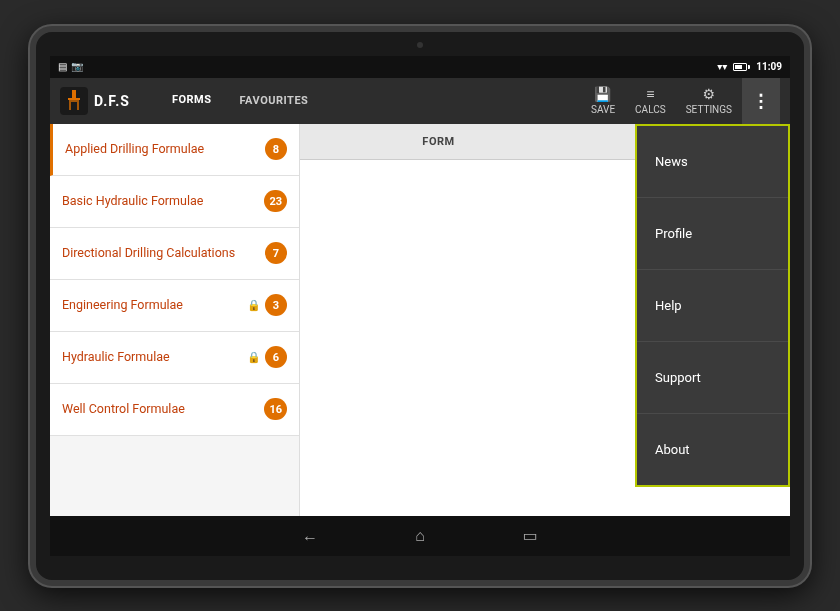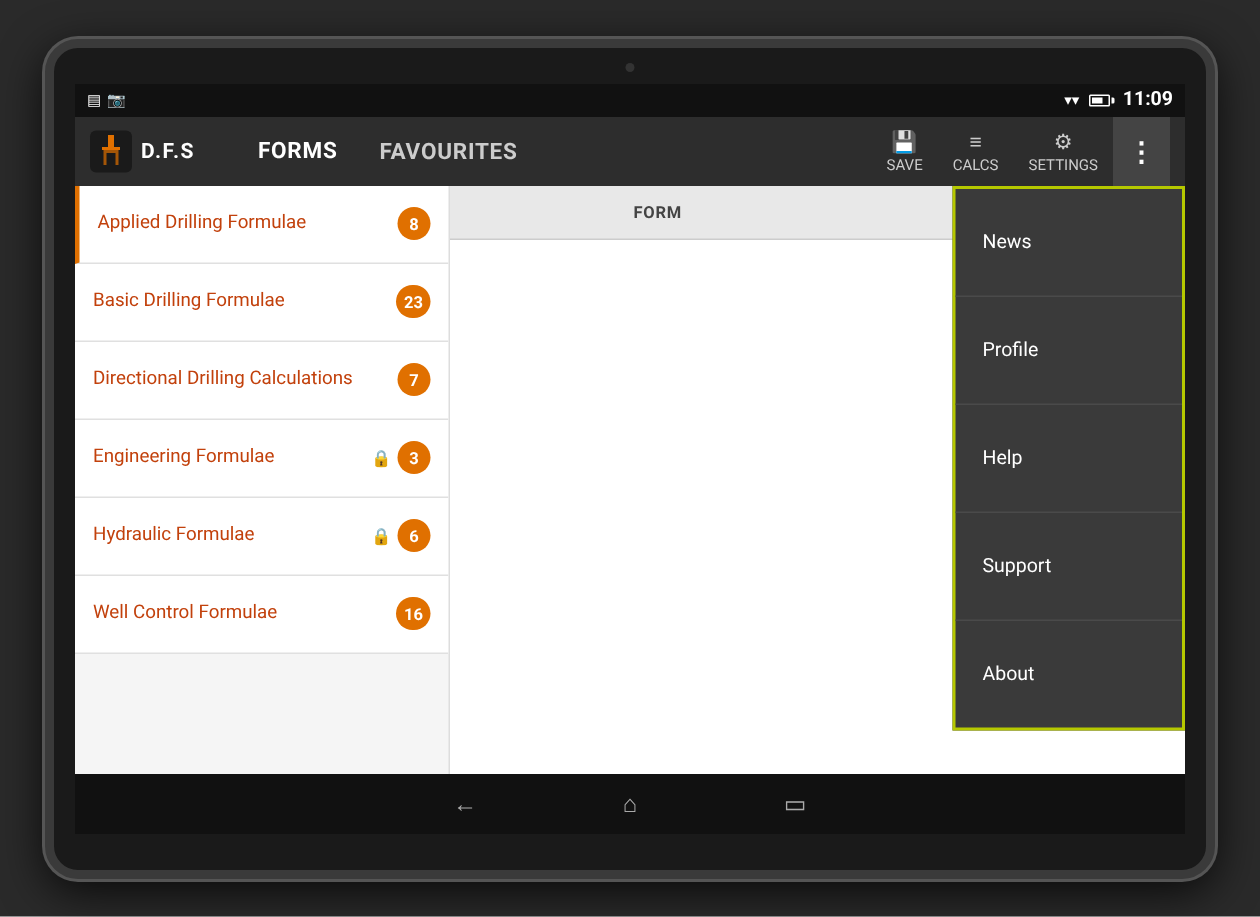--- a/index.html
+++ b/index.html
@@ -98,21 +98,21 @@
 
     .app-name {
       color: #fff;
       font-size: 14px;
       font-weight: bold;
       letter-spacing: 1px;
     }
 
     .nav-tab {
       color: #ccc;
-      font-size: 15px;
+      font-size: 11px;
       font-weight: bold;
       padding: 0 14px;
       height: 52px;
       display: flex;
       align-items: center;
       cursor: pointer;
       letter-spacing: 0.5px;
     }
 
     .nav-tab.active {
@@ -349,21 +349,21 @@
         <span style="color:#fff;font-size:10px;">📷</span>
       </div>
       <div class="status-bar-right">
         <span class="wifi-icon">▾▾</span>
         <div class="battery-icon">
           <div class="battery-body">
               <div class="battery-fill"></div>
             </div>
           <div class="battery-tip"></div>
         </div>
-        <span style="color:#fff;font-size:13px;font-weight:bold;">11:09</span>
+        <span style="color:#fff;font-size:10px;font-weight:bold;">11:09</span>
       </div>
     </div>
 
     <div class="top-nav">
       <div class="logo-area">
         <div class="logo-icon">
           <svg width="20" height="22" viewBox="0 0 20 22" fill="none">
             <rect x="8" y="0" width="4" height="10" fill="#e07000"></rect>
             <rect x="4" y="8" width="12" height="2" fill="#e07000"></rect>
             <rect x="5" y="10" width="10" height="10" fill="#e07000" opacity="0.7"></rect>
@@ -402,21 +402,21 @@
       <div class="sidebar">
 
         <div class="sidebar-item active">
           <span class="sidebar-item-text">Applied Drilling Formulae</span>
           <div class="sidebar-item-right">
             <div class="badge">8</div>
           </div>
         </div>
 
         <div class="sidebar-item">
-          <span class="sidebar-item-text">Basic Drilling Formulae</span>
+          <span class="sidebar-item-text">Basic Hydraulic Formulae</span>
           <div class="sidebar-item-right">
             <div class="badge">23</div>
           </div>
         </div>
 
         <div class="sidebar-item">
           <span class="sidebar-item-text">Directional Drilling Calculations</span>
           <div class="sidebar-item-right">
             <div class="badge">7</div>
           </div>

